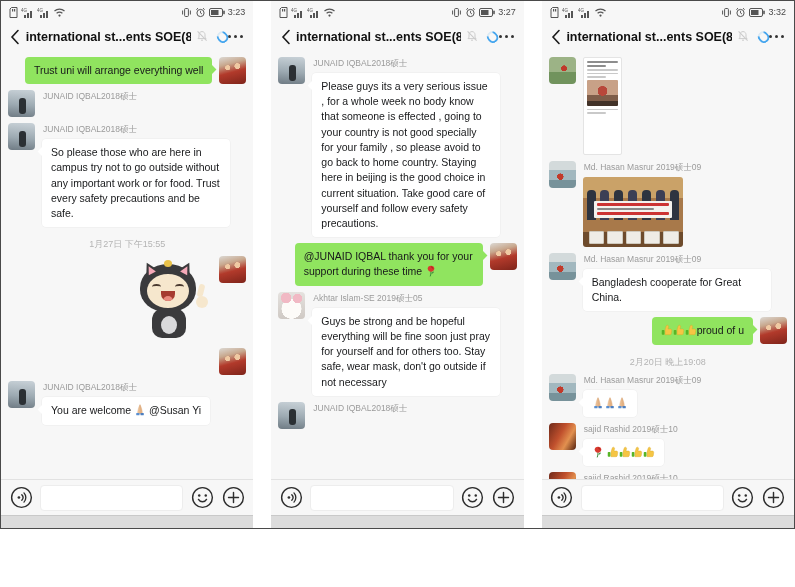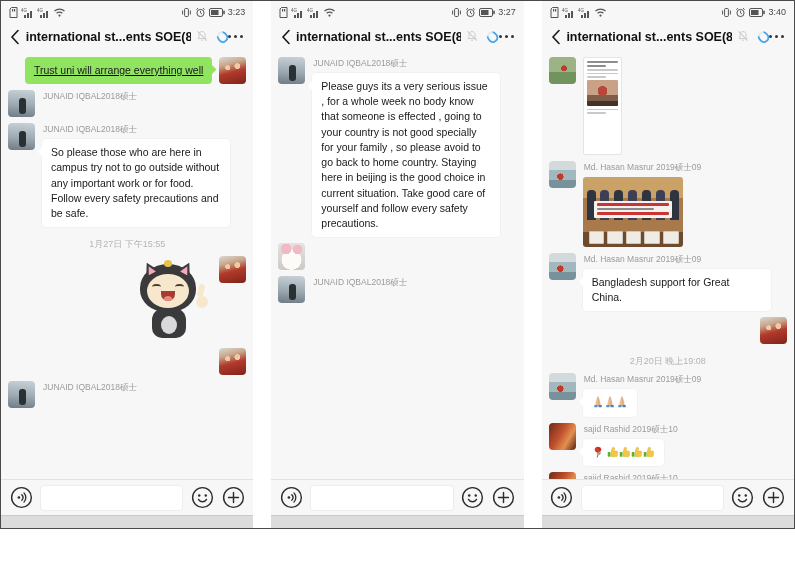--- a/index.html
+++ b/index.html
@@ -28,21 +28,21 @@
   .dots { display:flex; gap:3px; }
   .dots i { width:3px; height:3px; border-radius:50%; background:#333; }
   
   .chat { flex:1; overflow:hidden; padding:5px 7px 0 7px; display:flex; flex-direction:column; }
   .trow { text-align:center; font-size:9px; color:#b4b4b4; margin:5px 0 5px 0; }
   .mrow { display:flex; margin-bottom:6px; align-items:flex-start; }
   .mrow.right { justify-content:flex-end; }
   .avatar { width:27px; height:27px; border-radius:4px; flex:0 0 27px; }
   .mcol { display:flex; flex-direction:column; max-width:196px; }
   .mrow.left .mcol { margin-left:7px; align-items:flex-start; }
-  .mrow.right .mcol { margin-right:7px; align-items:flex-end;text-decoration:underline; }
+  .mrow.right .mcol { margin-right:7px; align-items:flex-end; }
   .sname { font-size:8.5px; color:#9b9b9b; margin:1px 0 3px 1px; white-space:nowrap; }
   .bubble { position:relative; border-radius:4px; padding:6px 9px; font-size:10.5px; line-height:1.45; color:#17181a; max-width:188px; word-wrap:break-word; }
   .bubble.w { background:#fff; box-shadow:0 0 0 .5px #ececec; }
   .bubble.g { background:#90e45f; }
   .bubble.w::before { content:""; position:absolute; left:-3px; top:9px; width:7px; height:7px; background:#fff; transform:rotate(45deg); }
   .bubble.g::before { content:""; position:absolute; right:-3px; top:9px; width:7px; height:7px; background:#90e45f; transform:rotate(45deg); }
   .emj { display:inline-block; vertical-align:-2px; width:12px; height:12px; }
   .emj svg { display:block; width:12px; height:12px; }
   
   .av-junaid { background:linear-gradient(185deg,#c9d2d8 0%,#9daab2 55%,#6f7b84 100%); position:relative; overflow:hidden; }
@@ -184,21 +184,21 @@
         <div class="mrow left">
           <div class="avatar av-junaid"></div>
           <div class="mcol">
             <div class="sname">JUNAID IQBAL2018硕士</div>
           </div>
         </div>
         <div class="mrow left">
           <div class="avatar av-junaid"></div>
           <div class="mcol">
             <div class="sname">JUNAID IQBAL2018硕士</div>
-            <div class="bubble w">So please those who are here in campus try not to go outside without any important work or for food. Follow every safety precautions and be safe.</div>
+            <div class="bubble w">So please those who are here in campus try not to go outside without any important work or for food. Trust every safety precautions and be safe.</div>
           </div>
         </div>
         <div class="trow">1月27日 下午15:55</div>
         <div class="mrow right">
           <div class="mcol">
             <div class="sticker">
               <div class="cat-head">
                 <div class="cat-ear l">
                   <i></i>
                 </div>
@@ -223,20 +223,26 @@
           </div>
           <div class="avatar av-susan"></div>
         </div>
         <div class="mrow right">
           <div class="avatar av-susan"></div>
         </div>
         <div class="mrow left">
           <div class="avatar av-junaid"></div>
           <div class="mcol">
             <div class="sname">JUNAID IQBAL2018硕士</div>
+            <div class="bubble w">You are welcome <span class="emj"><svg viewBox="0 0 13 13">
+                  <path d="M6.5 0.8 C5.1 3.2 4.2 6.2 4 9.6 L6.5 10.6 Z" fill="#eec39a" stroke="#d8a476" stroke-width="0.4"></path>
+                  <path d="M6.5 0.8 C7.9 3.2 8.8 6.2 9 9.6 L6.5 10.6 Z" fill="#e5b488" stroke="#d8a476" stroke-width="0.4"></path>
+                  <rect x="2.4" y="9.7" width="3.6" height="2.6" rx="0.7" fill="#5a8fd0"></rect>
+                  <rect x="7" y="9.7" width="3.6" height="2.6" rx="0.7" fill="#4d7fc0"></rect>
+                </svg></span> @Susan Yi</div>
           </div>
         </div>
       </div>
       <div class="inbar">
         <div class="ibtn">
           <svg width="23" height="23" viewBox="0 0 24 24">
             <circle cx="12" cy="12" r="10.3" fill="none" stroke="#2d2d2d" stroke-width="1.5"></circle>
             <circle cx="9.3" cy="12" r="1.4" fill="#2d2d2d"></circle>
             <path d="M12.3 9.1 a4.2 4.2 0 0 1 0 5.8 M14.6 7.2 a7 7 0 0 1 0 9.6" fill="none" stroke="#2d2d2d" stroke-width="1.4" stroke-linecap="round"></path>
           </svg>
@@ -339,22 +345,37 @@
         </div>
       </div>
       <div class="chat">
         <div class="mrow left">
           <div class="avatar av-junaid"></div>
           <div class="mcol">
             <div class="sname">JUNAID IQBAL2018硕士</div>
             <div class="bubble w">Please guys its a very serious issue , for a whole week no body know that someone is effected , going to your country is not good specially for your family , so please avoid to go back to home country. Staying here in beijing is the good choice in current situation. Take good care of yourself and follow every safety precautions.</div>
           </div>
         </div>
+        <div class="mrow right">
+          <div class="mcol">
+            <div class="bubble g">@JUNAID IQBAL thank you for your support during these time <span class="emj"><svg viewBox="0 0 12 12">
+                  <path d="M6 6.2 C6 8.4 5.9 9.8 5.2 11.4" stroke="#3c8a3c" stroke-width="1" fill="none"></path>
+                  <path d="M6.4 8.8 C8 8.4 8.8 7.4 9 6.4 C7.4 6.6 6.6 7.6 6.4 8.8Z" fill="#3c8a3c"></path>
+                  <path d="M6 0.7 C8.1 0.7 9.3 1.9 9.3 3.6 C9.3 5.5 7.9 6.7 6 6.7 C4.1 6.7 2.7 5.5 2.7 3.6 C2.7 1.9 3.9 0.7 6 0.7Z" fill="#d93a2f"></path>
+                  <path d="M6 1.9 C7.1 1.9 7.9 2.7 7.9 3.7" stroke="#9e221a" stroke-width="0.8" fill="none"></path>
+                </svg></span></div>
+          </div>
+          <div class="avatar av-susan"></div>
+        </div>
         <div class="mrow left">
           <div class="avatar av-akhtar"></div>
+          <div class="mcol">
+            <div class="sname">Akhtar Islam-SE 2019硕士05</div>
+            <div class="bubble w">Guys be strong and be hopeful everything will be fine soon just pray for yourself and for others too. Stay safe, wear mask, don't go outside if not necessary</div>
+          </div>
         </div>
         <div class="mrow left">
           <div class="avatar av-junaid"></div>
           <div class="mcol">
             <div class="sname">JUNAID IQBAL2018硕士</div>
           </div>
         </div>
       </div>
       <div class="inbar">
         <div class="ibtn">
@@ -432,21 +453,21 @@
             </svg>
           </span>
           <span>
             <svg width="16" height="9" viewBox="0 0 16 9">
               <rect x="0.5" y="0.5" width="13" height="8" rx="1.5" fill="none" stroke="#555" stroke-width="1"></rect>
               <rect x="2" y="2" width="7.5" height="5" fill="#555"></rect>
               <rect x="14.2" y="2.6" width="1.6" height="3.8" rx="0.8" fill="#555"></rect>
             </svg>
           </span>
         </div>
-        <span class="stime">3:40</span>
+        <span class="stime">3:32</span>
       </div>
       <div class="nav">
         <div class="back">
           <svg width="10" height="16" viewBox="0 0 10 16">
             <path d="M8 1.5 L2 8 L8 14.5" fill="none" stroke="#1a1a1a" stroke-width="1.6" stroke-linecap="round"></path>
           </svg>
         </div>
         <div class="title">international st...ents SOE(86)</div>
         <span class="bell"><svg width="12" height="12" viewBox="0 0 12 12">
             <path d="M6 1.6 C4 1.6 3 3.1 3 4.8 L3 7.2 L2 8.6 L10 8.6 L9 7.2 L9 4.8 C9 3.1 8 1.6 6 1.6 Z" fill="none" stroke="#bdbdbd" stroke-width="1"></path>
@@ -503,24 +524,36 @@
                 <i></i>
                 <i></i>
               </div>
             </div>
           </div>
         </div>
         <div class="mrow left">
           <div class="avatar av-hasan"></div>
           <div class="mcol">
             <div class="sname">Md. Hasan Masrur 2019硕士09</div>
-            <div class="bubble w">Bangladesh support for Great China.</div>
+            <div class="bubble w">Bangladesh cooperate for Great China.</div>
           </div>
         </div>
         <div class="mrow right">
+          <div class="mcol">
+            <div class="bubble g"><span class="emj"><svg viewBox="0 0 13 13">
+                  <rect x="0.8" y="6.6" width="3" height="5" rx="0.8" fill="#57b527"></rect>
+                  <path d="M4.4 11.6 L9.7 11.6 C10.5 11.6 11.1 11 11.2 10.2 L11.6 7 C11.7 6.1 11 5.4 10.2 5.4 L7.6 5.4 L8.2 3.1 C8.4 2.2 7.8 1.3 6.9 1.3 C6.3 1.3 5.8 1.7 5.6 2.4 L4.8 5 C4.6 5.6 4.4 6.1 4.4 6.8 Z" fill="#f5c544" stroke="#d9a41f" stroke-width="0.4"></path>
+                </svg></span><span class="emj"><svg viewBox="0 0 13 13">
+                  <rect x="0.8" y="6.6" width="3" height="5" rx="0.8" fill="#57b527"></rect>
+                  <path d="M4.4 11.6 L9.7 11.6 C10.5 11.6 11.1 11 11.2 10.2 L11.6 7 C11.7 6.1 11 5.4 10.2 5.4 L7.6 5.4 L8.2 3.1 C8.4 2.2 7.8 1.3 6.9 1.3 C6.3 1.3 5.8 1.7 5.6 2.4 L4.8 5 C4.6 5.6 4.4 6.1 4.4 6.8 Z" fill="#f5c544" stroke="#d9a41f" stroke-width="0.4"></path>
+                </svg></span><span class="emj"><svg viewBox="0 0 13 13">
+                  <rect x="0.8" y="6.6" width="3" height="5" rx="0.8" fill="#57b527"></rect>
+                  <path d="M4.4 11.6 L9.7 11.6 C10.5 11.6 11.1 11 11.2 10.2 L11.6 7 C11.7 6.1 11 5.4 10.2 5.4 L7.6 5.4 L8.2 3.1 C8.4 2.2 7.8 1.3 6.9 1.3 C6.3 1.3 5.8 1.7 5.6 2.4 L4.8 5 C4.6 5.6 4.4 6.1 4.4 6.8 Z" fill="#f5c544" stroke="#d9a41f" stroke-width="0.4"></path>
+                </svg></span>proud of u</div>
+          </div>
           <div class="avatar av-susan"></div>
         </div>
         <div class="trow">2月20日 晚上19:08</div>
         <div class="mrow left">
           <div class="avatar av-hasan"></div>
           <div class="mcol">
             <div class="sname">Md. Hasan Masrur 2019硕士09</div>
             <div class="bubble w"><span class="emj"><svg viewBox="0 0 13 13">
                   <path d="M6.5 0.8 C5.1 3.2 4.2 6.2 4 9.6 L6.5 10.6 Z" fill="#eec39a" stroke="#d8a476" stroke-width="0.4"></path>
                   <path d="M6.5 0.8 C7.9 3.2 8.8 6.2 9 9.6 L6.5 10.6 Z" fill="#e5b488" stroke="#d8a476" stroke-width="0.4"></path>

